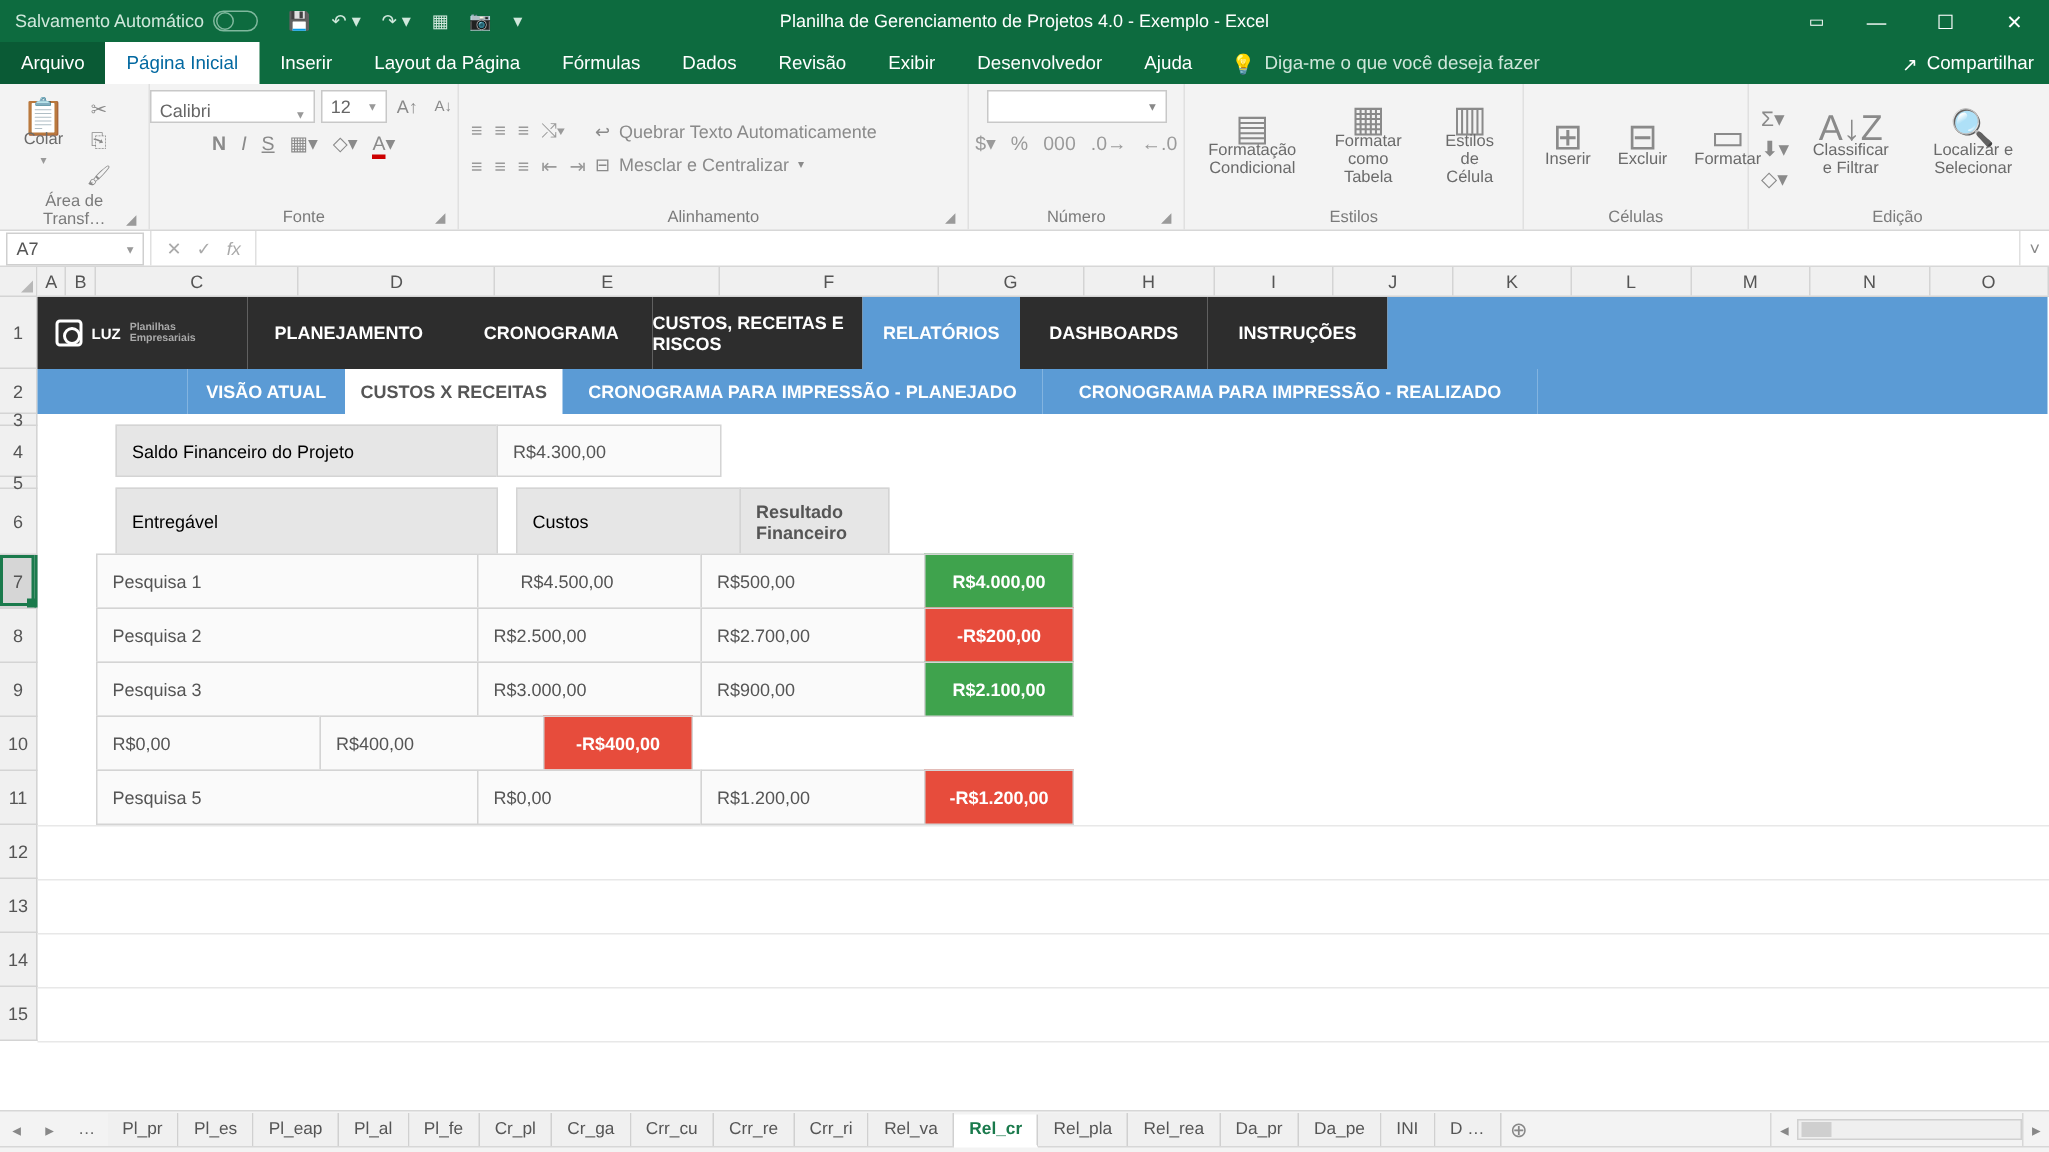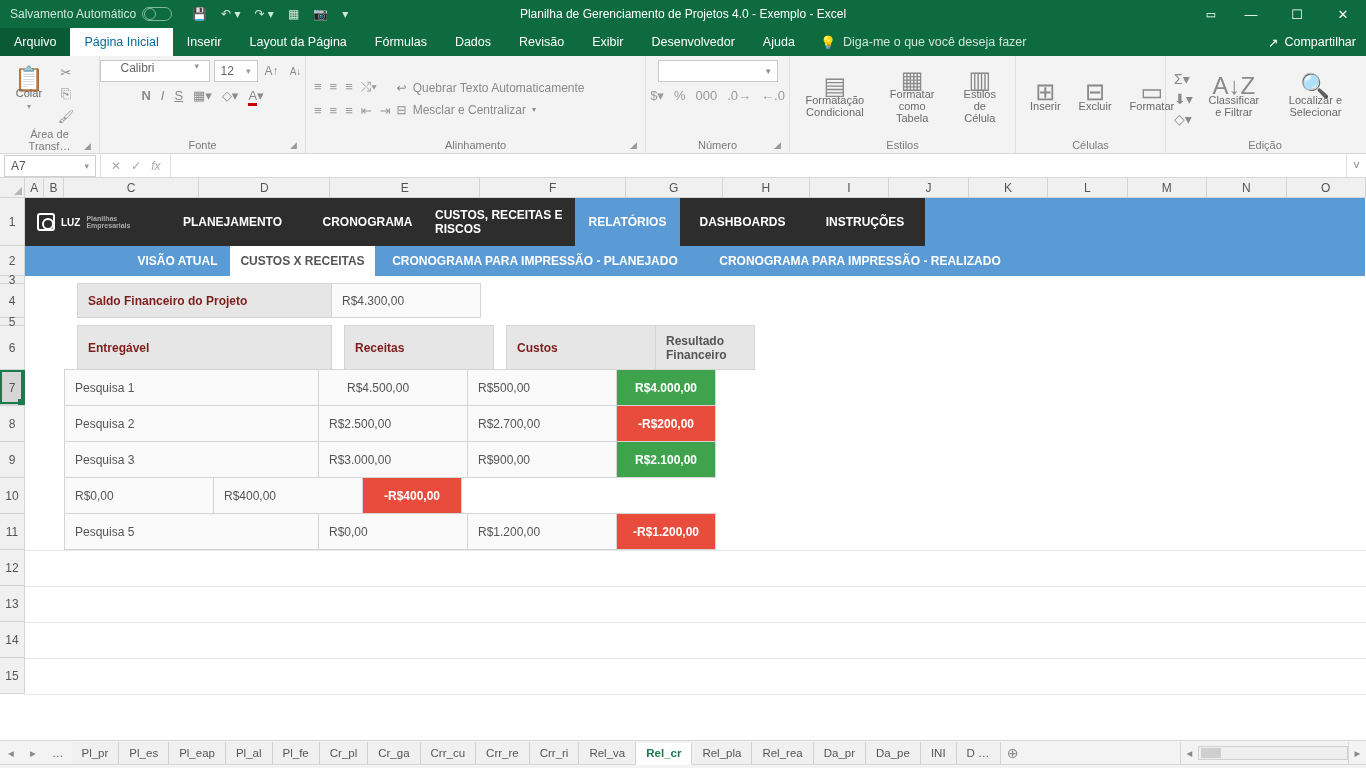--- a/index.html
+++ b/index.html
@@ -35,21 +35,21 @@
 
 .bigbtn { display: flex; flex-direction: column; align-items: center; justify-content: center; gap: 2px; padding: 2px 6px; color: #6a6a6a; font-size: 11px; line-height: 12px; text-align: center; }
 .bigbtn .ico { font-size: 24px; color: #8a8a8a; }
 .smallico { width: 20px; height: 20px; display: flex; align-items: center; justify-content: center; color: #8a8a8a; font-size: 13px; }
 
 .clipboard-body { display: flex; gap: 4px; }
 .clipboard-side { display: flex; flex-direction: column; gap: 2px; padding-top: 2px; }
 
 .font-body { display: flex; flex-direction: column; gap: 6px; }
 .font-row1 { display: flex; gap: 4px; align-items: center; }
-.fontname { width: 110px; height: 22px; border: 1px solid #c8c8c8; background: #fff; display: flex; align-items: flex-start; padding: 0 20px; font-size: 12px; color: #666; justify-content: space-between; gap: 40px; }
+.fontname { width: 110px; height: 22px; border: 1px solid #c8c8c8; background: #fff; display: flex; align-items: flex-end; padding: 0 6px; font-size: 12px; color: #666; justify-content: space-between; gap: 40px; }
 .fontsize { width: 44px; height: 22px; border: 1px solid #c8c8c8; background: #fff; display: flex; align-items: center; padding: 0 6px; font-size: 12px; color: #666; justify-content: space-between; }
 .font-row2 { display: flex; gap: 10px; color: #8a8a8a; }
 .font-row2 span { font-size: 13px; }
 
 .align-body { display: flex; gap: 10px; align-items: flex-start; }
 .align-col { display: flex; flex-direction: column; gap: 8px; }
 .align-row { display: flex; gap: 8px; color: #9a9a9a; font-size: 13px; }
 .align-wide { display: flex; flex-direction: column; gap: 8px; }
 .wraprow { display: flex; align-items: center; gap: 6px; color: #8a8a8a; font-size: 12px; }
 
@@ -93,21 +93,21 @@
 .logo { display: flex; align-items: center; gap: 6px; padding-left: 12px; justify-content: flex-start; }
 .logo .sun { width: 18px; height: 18px; border: 2px solid #fff; border-radius: 3px; position: relative; }
 .logo .sun::after { content: ""; width: 8px; height: 8px; border: 2px solid #fff; border-radius: 50%; position: absolute; left: 3px; top: 3px; }
 .logo .txt { color:#fff; font-weight: bold; font-size: 10px; text-align: center; }
 .logo .sub { color:#aaa; font-size: 7px; line-height:7px; }
 
 
 .datatbl { position: absolute; }
 .drow { display: flex; height: 36px; }
 .dcell { border: 1px solid #d4d4d4; display: flex; align-items: center; padding: 0 10px; font-size: 12px; color: #555; background: #fafafa; margin: -1px 0 0 -1px; }
-.dcell.hd { background: #e6e6e6; font-weight: bold; color:#7f1d1d;margin-left:12px; }
+.dcell.hd { background: #e6e6e6; font-weight: normal; color:#000000;margin-left:12px; }
 .dcell.hd2 { background: #e6e6e6; font-weight: bold; color:#555; line-height: 14px; }
 .dcell.green { background: #3fa34d; color: #fff; font-weight: bold; justify-content: center; }
 .dcell.red   { background: #e74c3c; color: #fff; font-weight: bold; justify-content: center; }
 
 .activecell { position: absolute; border: 2px solid #1a7a4c; background: transparent; pointer-events: none; }
 .activecell::after { content: ""; position: absolute; right: -3px; bottom: -3px; width: 6px; height: 6px; background: #1a7a4c; }
 
 
 .gridlines { position: absolute; left: 0; right: 0; border-bottom: 1px solid #e8e8e8; pointer-events:none; }
 
@@ -406,21 +406,20 @@
     <div class="datatbl" style="left:40px;top:86px">
       <div class="drow" style="height:34px">
         <div class="dcell hd" style="width:255px">Saldo Financeiro do Projeto</div>
         <div class="dcell" style="width:150px">R$4.300,00</div>
       </div>
     </div>
 
     <div class="datatbl" style="left:40px;top:128px">
       <div class="drow" style="height:44px">
         <div class="dcell hd" style="width:255px">Entregável</div>
-        <div class="dcell hd" style="width:150px">Receitas</div>
         <div class="dcell hd" style="width:150px">Custos</div>
         <div class="dcell hd2" style="width:100px">Resultado Financeiro</div>
       </div>
       <div id="datarows">
           <div class="drow">
             <div class="dcell" style="width: 255px;">Pesquisa 1</div>
             <div class="dcell" style="width: 150px; padding-left: 28px;">R$4.500,00</div>
             <div class="dcell" style="width: 150px;">R$500,00</div>
             <div class="dcell green" style="width: 100px;">R$4.000,00</div>
           </div>

